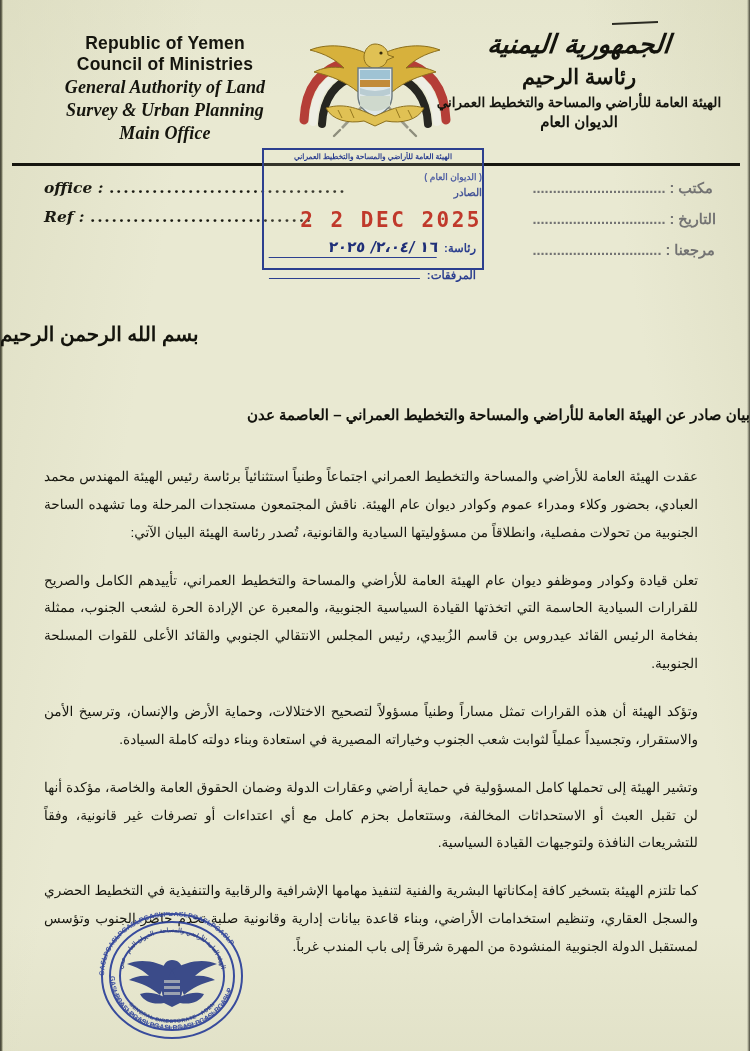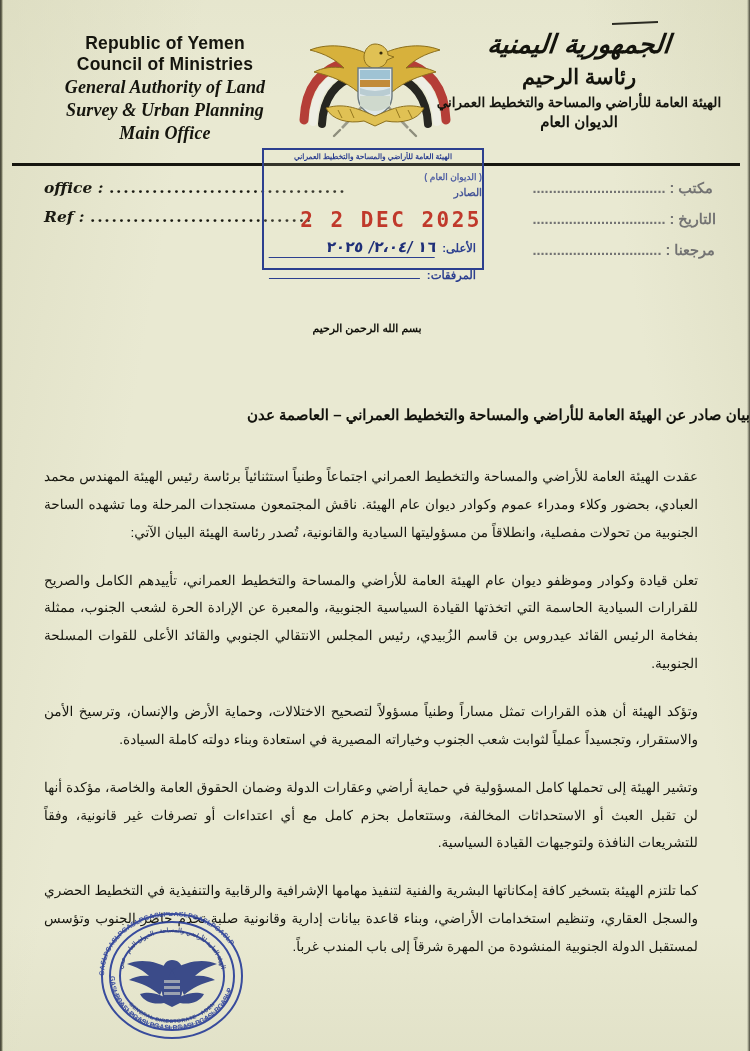--- a/index.html
+++ b/index.html
@@ -259,23 +259,23 @@
     padding-bottom: 1px;
     min-height: 14px;
   }
   .stamp-rows .sval.empty { border-bottom: 1.5px solid #2c3f8f; }
 
   
   .basmala {
     position: absolute;
     left: 0; right: 16px;
     top: 322px;
-    text-align: center;
-    direction: rtl;
-    font-size: 11px;
+    text-align: left;
+    direction: rtl;
+    font-size: 20px;
     font-weight: 700;
     color: #14140d;
   }
   .doc-title {
     position: absolute;
     left: 0; right: 0;
     top: 406px;
     text-align: right;
     direction: rtl;
     font-size: 15px;
@@ -409,21 +409,21 @@
     </div>
   </div>
 
   <div class="stamp-box">
     <div class="stamp-top-line">الهيئة العامة للأراضي والمساحة والتخطيط العمراني</div>
     <div class="stamp-sub1">( الديوان العام )</div>
     <div class="stamp-sub2">الصادر</div>
     <div class="stamp-date">2 2 DEC 2025</div>
     <div class="stamp-rows">
       <div class="srow">
-        <span class="slabel">الأعلى:</span>
+        <span class="slabel">رئاسة:</span>
         <span class="sval">١٦ /٢،٠٤/ ٢٠٢٥</span>
       </div>
       <div class="srow">
         <span class="slabel">المرفقات:</span>
         <span class="sval empty"></span>
       </div>
     </div>
   </div>
 
   <div class="basmala">بسم الله الرحمن الرحيم</div>

